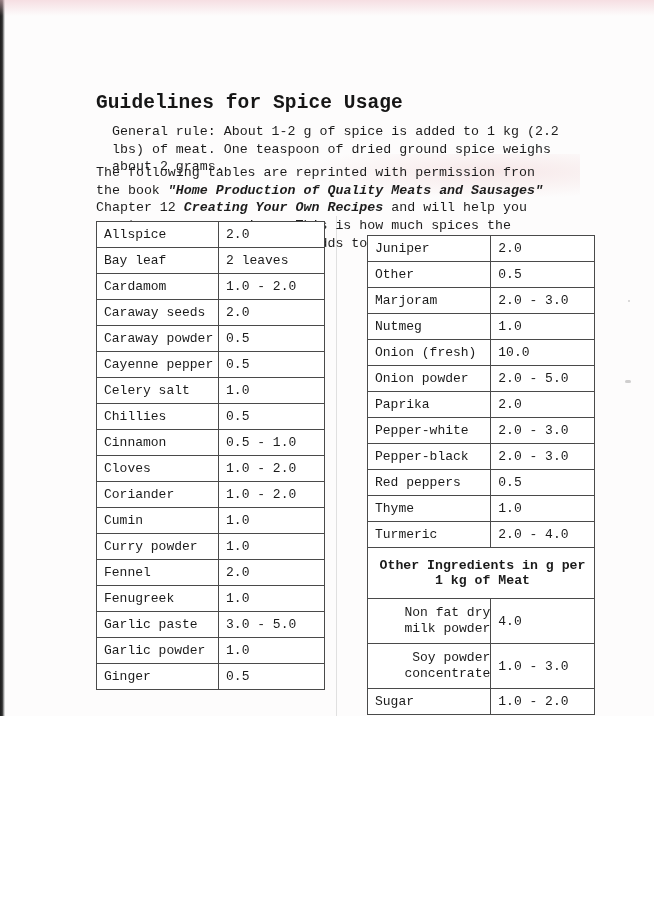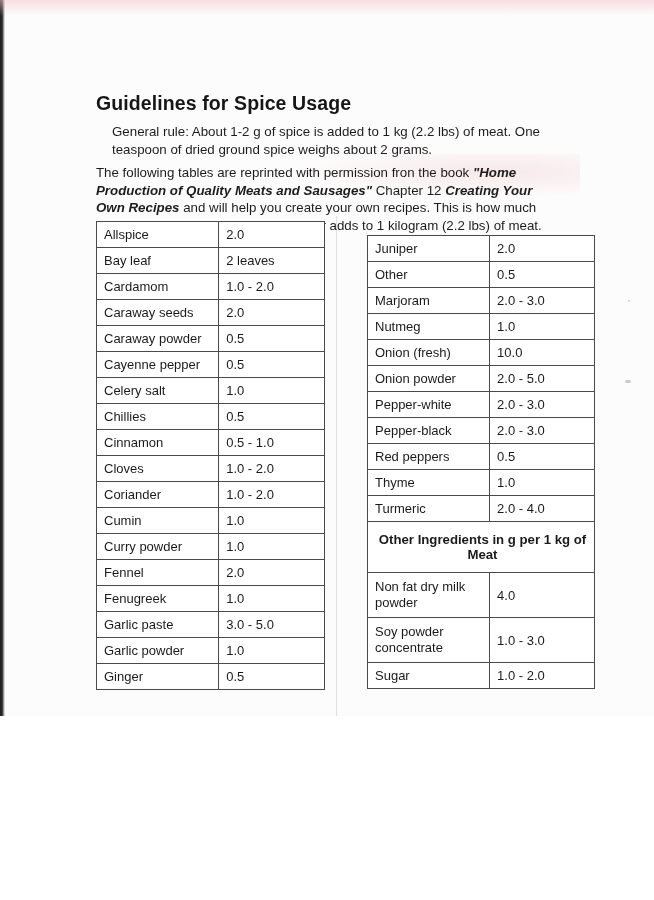--- a/index.html
+++ b/index.html
@@ -6,21 +6,21 @@
     margin: 0;
     padding: 0;
     background: #ffffff;
   }
   #page {
     position: relative;
     width: 654px;
     height: 716px;
     background: #fdfcfc;
     overflow: hidden;
-    font-family: Liberation Sans, sans-serif;
+    font-family: Liberation Mono, monospace;
     color: #1b1b1b;
   }
 
   
   .scan-left-shade {
     position: absolute;
     left: 0; top: 0;
     width: 5px; height: 852px;
     background: linear-gradient(to right, #1d1d1d 0%, #2e2e2e 45%, #b9b9b9 80%, #f2f2f2 100%);
   }
@@ -175,21 +175,21 @@
   #table-left .name { width: 121px; }
   #table-left .val  { width: 106px; }
 
   #table-right {
     left: 367px; top: 235px;
     width: 228px;
   }
   #table-right .name { width: 120px; }
   #table-right .val  { width: 106px; }
 
-  .two-line .name { padding-top: 6px; padding-bottom: 6px; line-height: 16px; }
+  .two-line .name { padding-top: 6px; padding-bottom: 6px; line-height: 16px; text-align: right; }
 
   .page-num {
     position: absolute;
     left: 323px; top: 749px;
     font-size: 12px;
     color: #5d5d5d;
   }
 </style>
 </head>
 <body>
@@ -313,20 +313,24 @@
         </tr>
         <tr>
           <td class="name">Onion (fresh)</td>
           <td class="val">10.0</td>
         </tr>
         <tr>
           <td class="name">Onion powder</td>
           <td class="val">2.0 - 5.0</td>
         </tr>
         <tr>
+          <td class="name">Paprika</td>
+          <td class="val">2.0</td>
+        </tr>
+        <tr>
           <td class="name">Pepper-white</td>
           <td class="val">2.0 - 3.0</td>
         </tr>
         <tr>
           <td class="name">Pepper-black</td>
           <td class="val">2.0 - 3.0</td>
         </tr>
         <tr>
           <td class="name">Red peppers</td>
           <td class="val">0.5</td>

